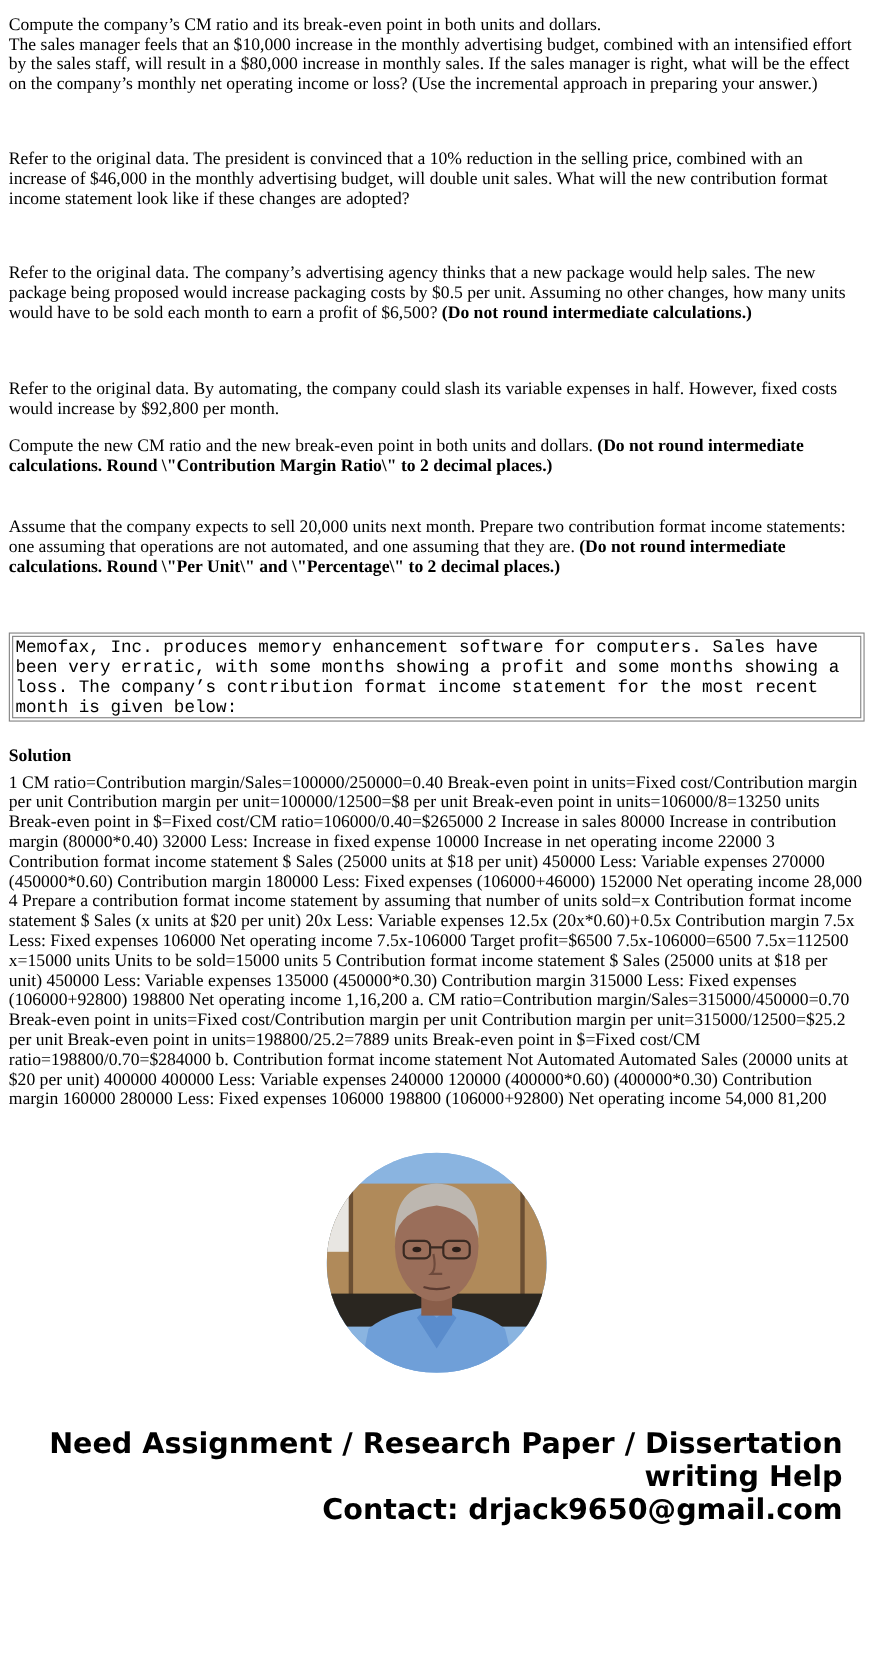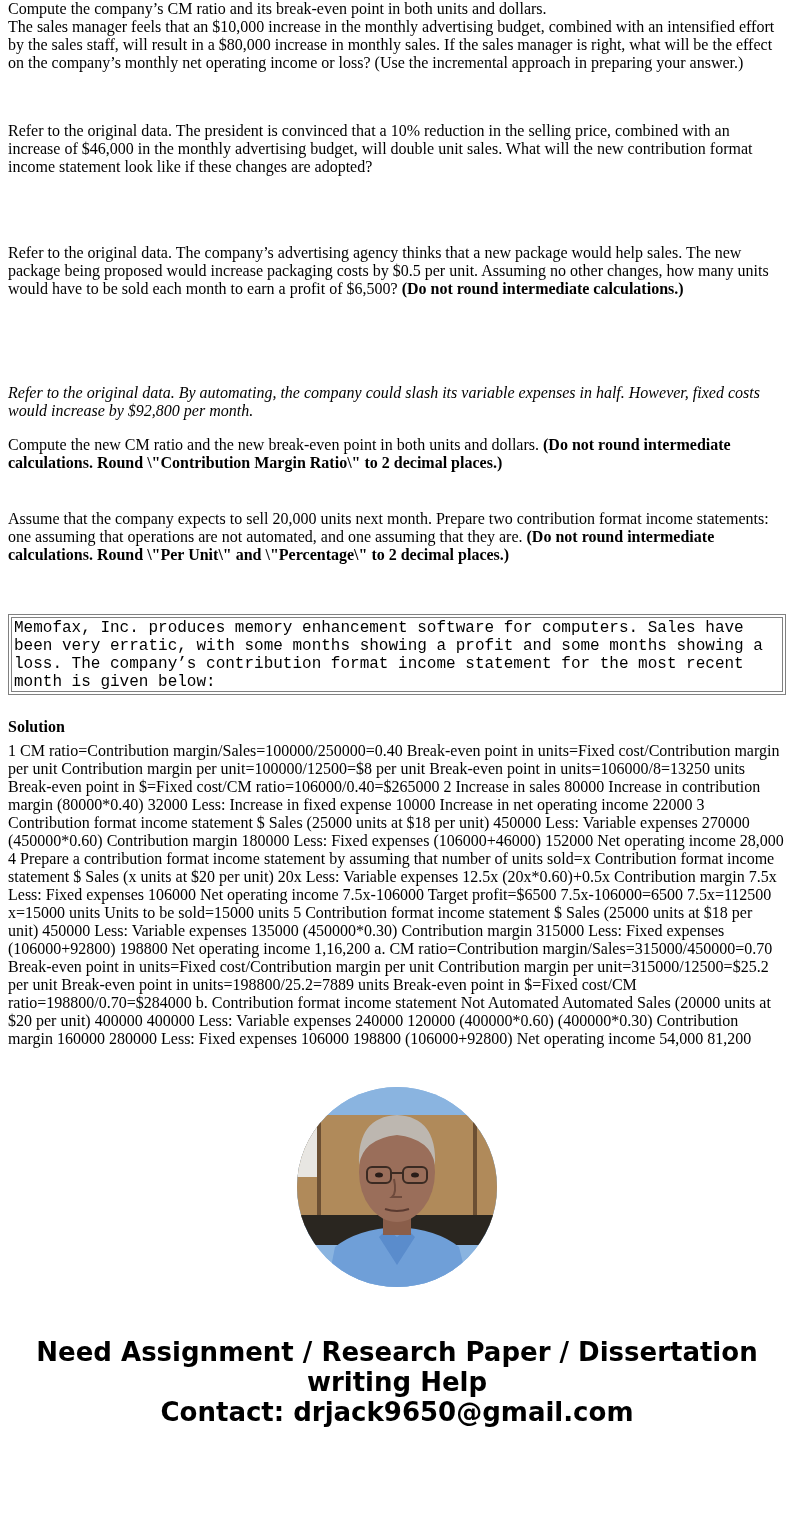--- a/index.html
+++ b/index.html
@@ -16,25 +16,25 @@
       color: #000000;
       position: relative;
     }
     .page {
       padding: 0 8px;
     }
     .q {
       margin: 0;
     }
     .q p { margin: 0; }
-    .q1 { padding-top: 0; }
+    .q1 { padding-top: 14px; }
     .q2 { }
     .q3 { margin-top: 50px; }
-    .q4 { margin-top: 68px; }
-    .q5 { margin-top: 86px; font-style: italic; }
+    .q4 { margin-top: 50px; }
+    .q5 { margin-top: 51px; }
     .q5b { margin-top: 16px; font-family: Liberation Serif, serif; }
     .q6 { margin-top: 38px; }
     .intro-box {
       margin-top: 50px;
       border: 1px solid #808080;
       padding: 2px;
       font-family: Liberation Mono, monospace;
     }
     .intro-box-inner {
       border: 1px solid #808080;
@@ -60,21 +60,21 @@
     .avatar {
       width: 200px;
       height: 200px;
       border-radius: 50%;
       overflow: hidden;
       position: relative;
       background: #8ab4e0;
     }
     .footer-cta {
       margin-top: 50px;
-      text-align: center;
+      text-align: right;
       font-family: "DejaVu Sans", sans-serif;
       font-weight: bold;
       font-size: 26px;
       line-height: 30px;
       color: #000000;
       padding: 0 20px;
     }
     b { font-weight: bold; }
   </style>
 </head>

